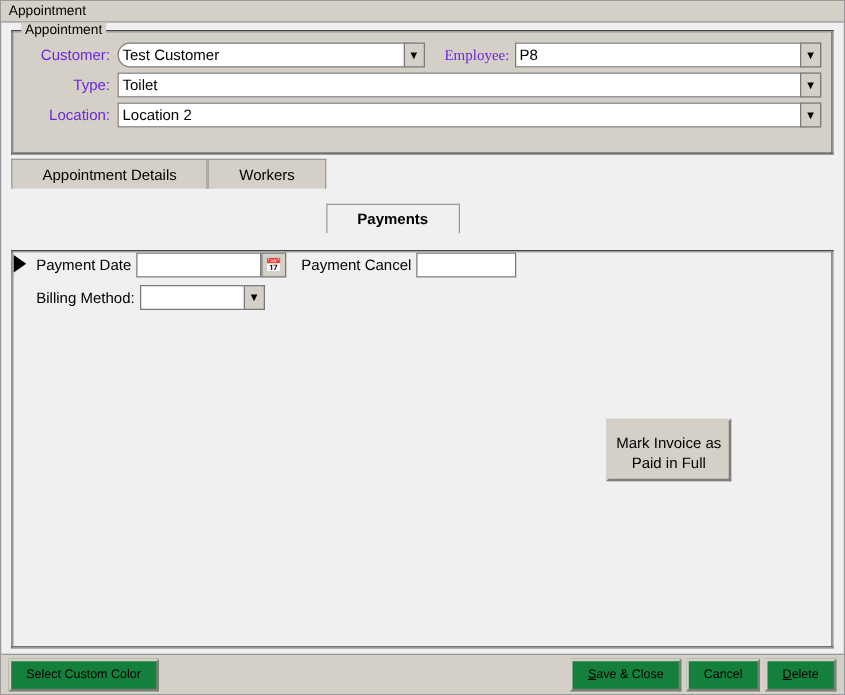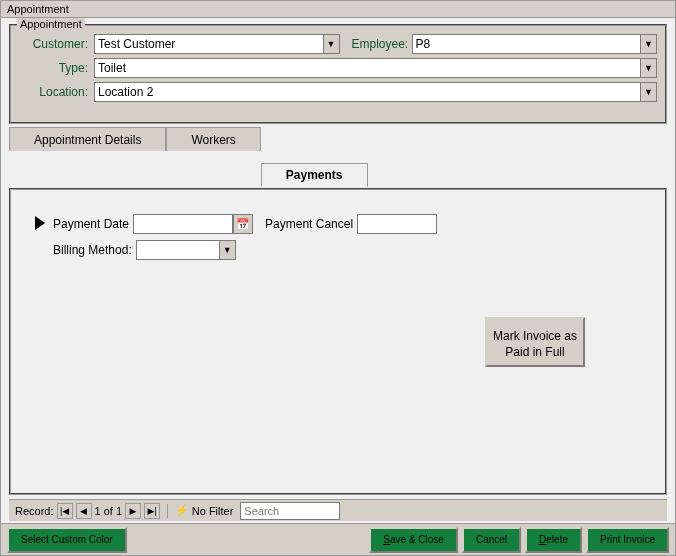--- a/index.html
+++ b/index.html
@@ -29,21 +29,21 @@
     .field-row {
       display: flex;
       align-items: center;
       margin-bottom: 4px;
     }
     .field-label {
       width: 75px;
       text-align: right;
       padding-right: 6px;
       font-size: 12px;
-      color: #14532d;
+      color: #6d28d9;
     }
     .text-input {
       height: 20px;
       border: 1px solid #7a7a7a;
       background: #fff;
       padding: 1px 3px;
       font-size: 12px;
       outline: none;
     }
     .dropdown-wrapper {
@@ -89,26 +89,26 @@
       top: 1px;
     }
     .tab.active {
       background: #f0f0f0;
       border-bottom: 1px solid #f0f0f0;
       z-index: 2;
       font-weight: bold;
       margin-top: 36px;
     }
     .tab-content-area {
-      margin: 0 8px 4px 8px;
+      margin: 12px 8px 4px 8px;
       border: 2px groove #999;
       background: #f0f0f0;
       flex: 1;
       position: relative;
-      padding: 24px;
+      padding: 0;
     }
     
     .payment-row {
       display: flex;
       align-items: center;
       margin-bottom: 6px;
     }
     .payment-label {
       font-size: 12px;
       color: #000;
@@ -227,24 +227,24 @@
 <div class="outer-window">
 
   <div class="window-title">Appointment</div>
 
   <div style="margin: 6px 8px 2px 8px; border: 2px groove #999; padding: 8px 8px 4px 8px; background: #d4d0c8; position: relative;">
     <div style="position: absolute; top:-8px; left:6px; background:#d4d0c8; padding:0 3px; font-size:11px;">Appointment</div>
 
     <div class="field-row">
       <div class="field-label">Customer:</div>
       <div class="dropdown-wrapper" style="flex:1; margin-right:12px;">
-        <input type="text" class="text-input" style="width: 100%;" value="Test Customer">
+        <input type="text" class="text-input" style="width: 100%; border-radius: 10px;" value="Test Customer">
         <div class="dropdown-arrow">▼</div>
       </div>
-      <div class="field-label" style="width:60px; text-align:right; padding-right:4px;">Employee:</div>
+      <div class="field-label" style="width:60px; text-align:right; padding-right:4px;font-family:Liberation Serif, serif;">Employee:</div>
       <div class="dropdown-wrapper" style="flex:1;">
         <input type="text" class="text-input" style="width: 100%;" value="P8">
         <div class="dropdown-arrow">▼</div>
       </div>
     </div>
 
     <div class="field-row">
       <div class="field-label">Type:</div>
       <div class="dropdown-wrapper" style="flex:1;">
         <input type="text" class="text-input" style="width: 100%;" value="Toilet">
@@ -300,44 +300,29 @@
         </div>
       </div>
     </div>
 
     <button class="mark-invoice-btn">
       <span>Mark Invoice as<br>Paid in Full</span>
     </button>
 
   </div>
 
-  <div style="height:22px; background:#d4d0c8; border-top:1px solid #999; display:flex; align-items:center; padding:0 6px; gap:3px; font-size:11px; margin: 0 8px 2px 8px;">
-    <span>Record:</span>
-    <button class="nav-btn">|◀</button>
-    <button class="nav-btn">◀</button>
-    <span>1 of 1</span>
-    <button class="nav-btn">▶</button>
-    <button class="nav-btn">▶|</button>
-    <span style="width:1px; height:14px; background:#999; margin:0 4px;"></span>
-    <span style="color:#666;">⚡</span>
-    <span>No Filter</span>
-    <input type="text" class="search-input" placeholder="Search" style="">
-  </div>
 
   <div class="bottom-buttons">
     <button class="bottom-btn select-color-btn">
       <span>Select Custom Color</span>
     </button>
     <div style="flex:1;"></div>
     <button class="bottom-btn">
       <span><span class="underline">S</span>ave &amp; Close</span>
     </button>
     <button class="bottom-btn">
       <span>Cancel</span>
     </button>
     <button class="bottom-btn">
       <span><span class="underline">D</span>elete</span>
     </button>
-    <button class="bottom-btn">
-      <span>Print Invoice</span>
-    </button>
   </div>
 </div>
 
 </body></html>

